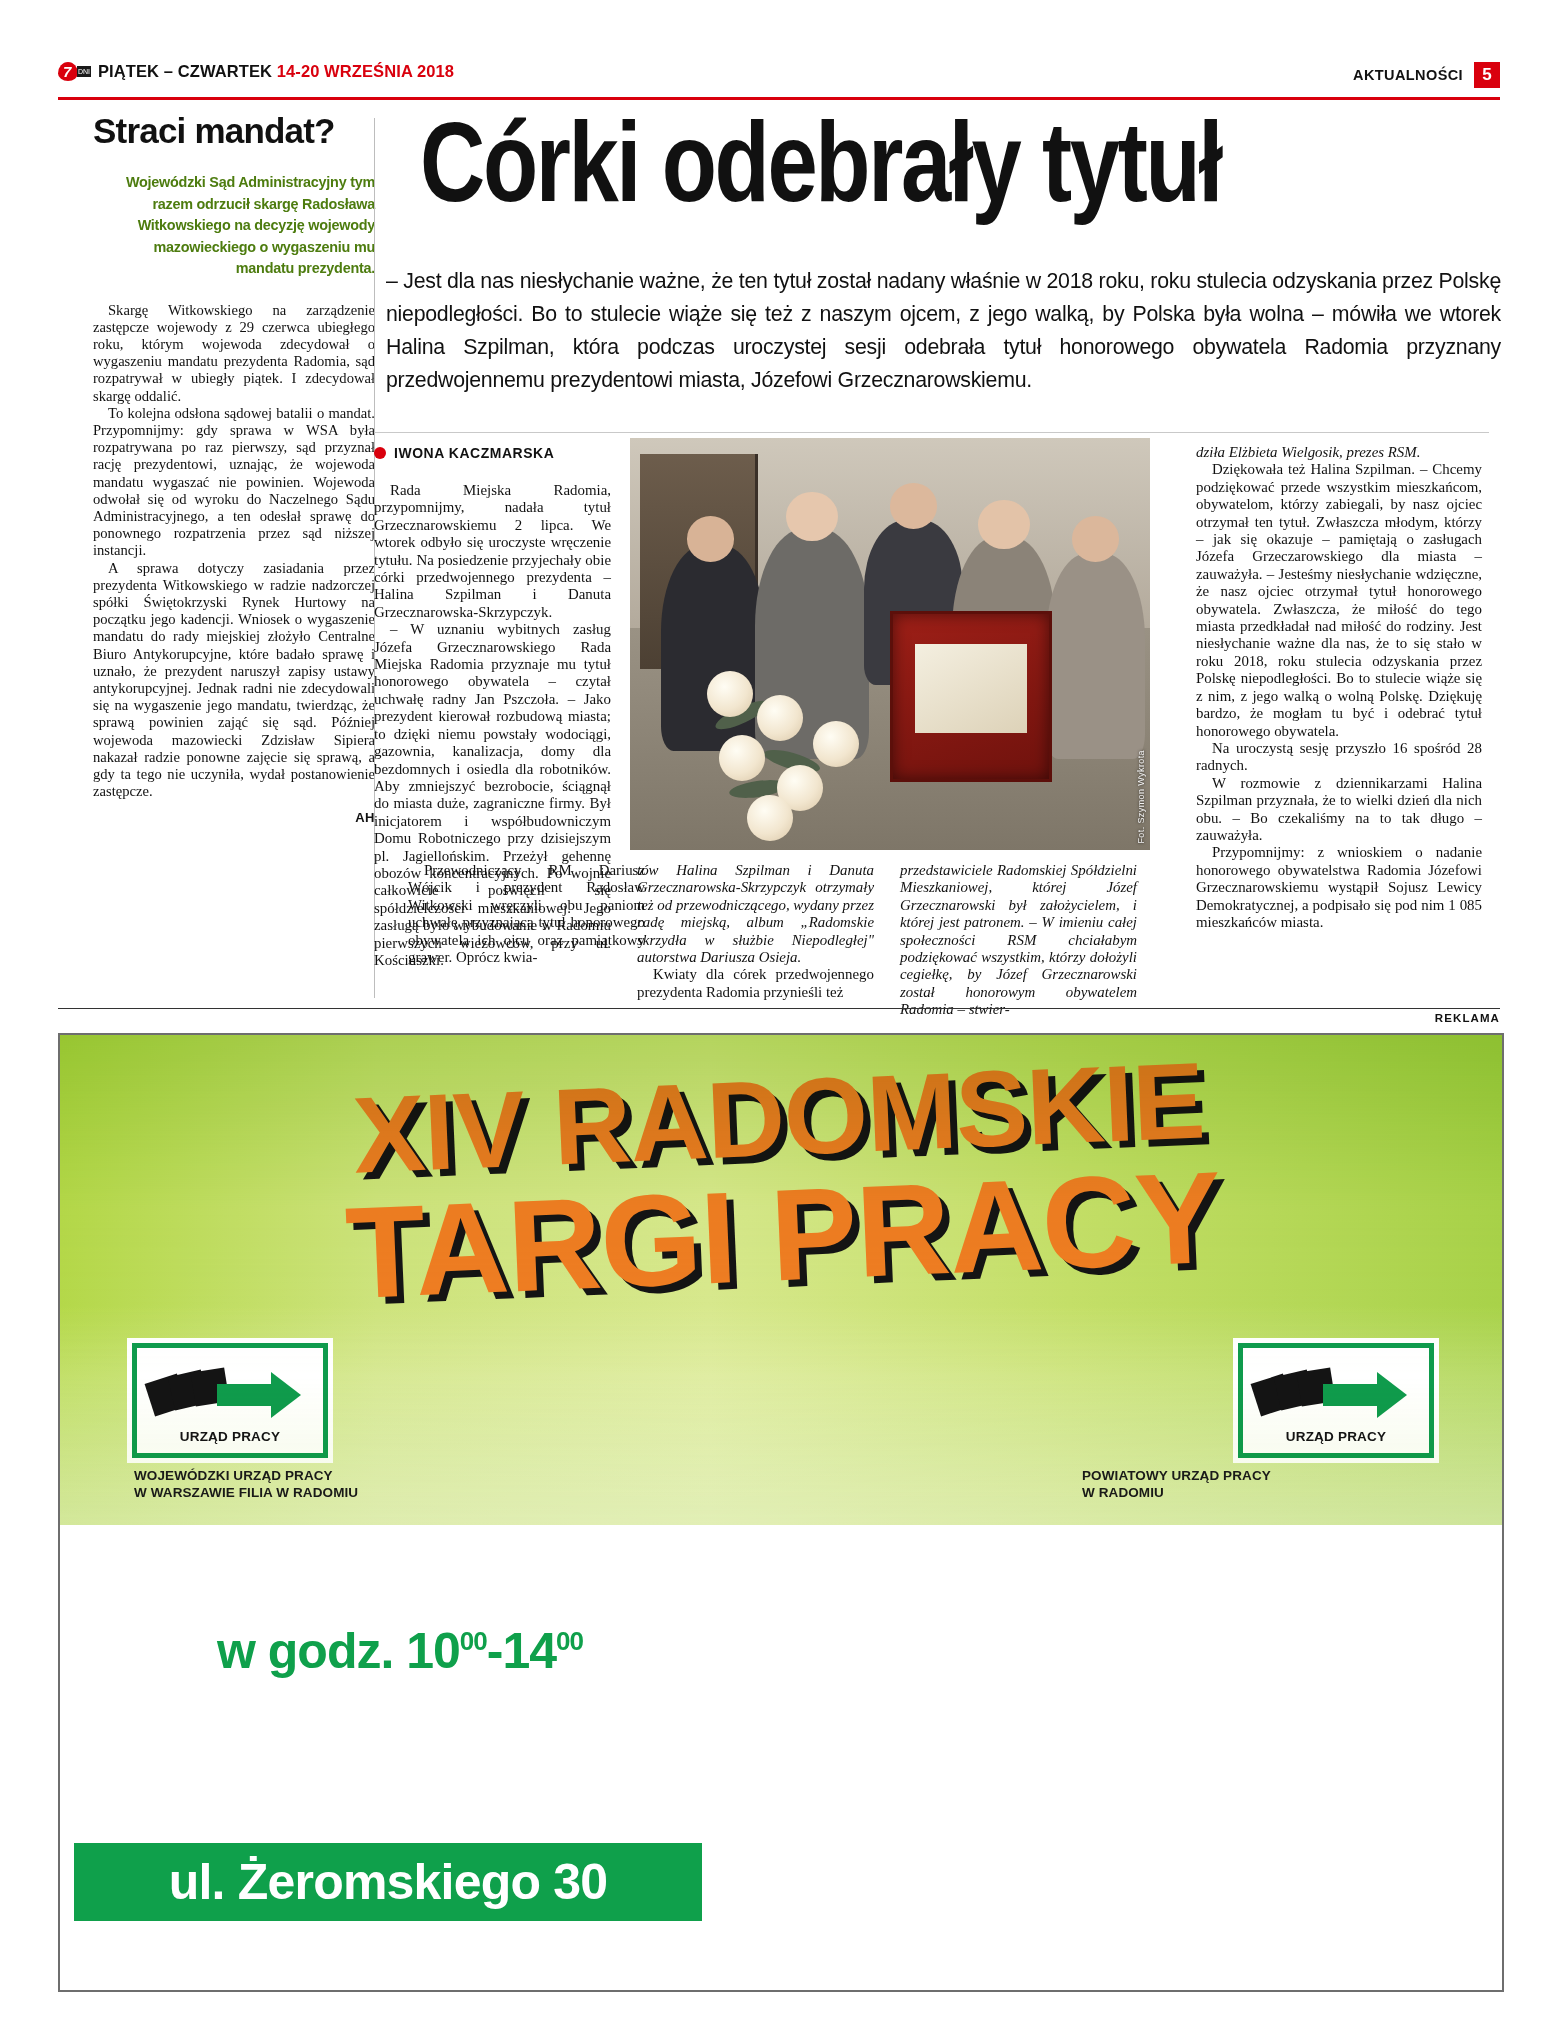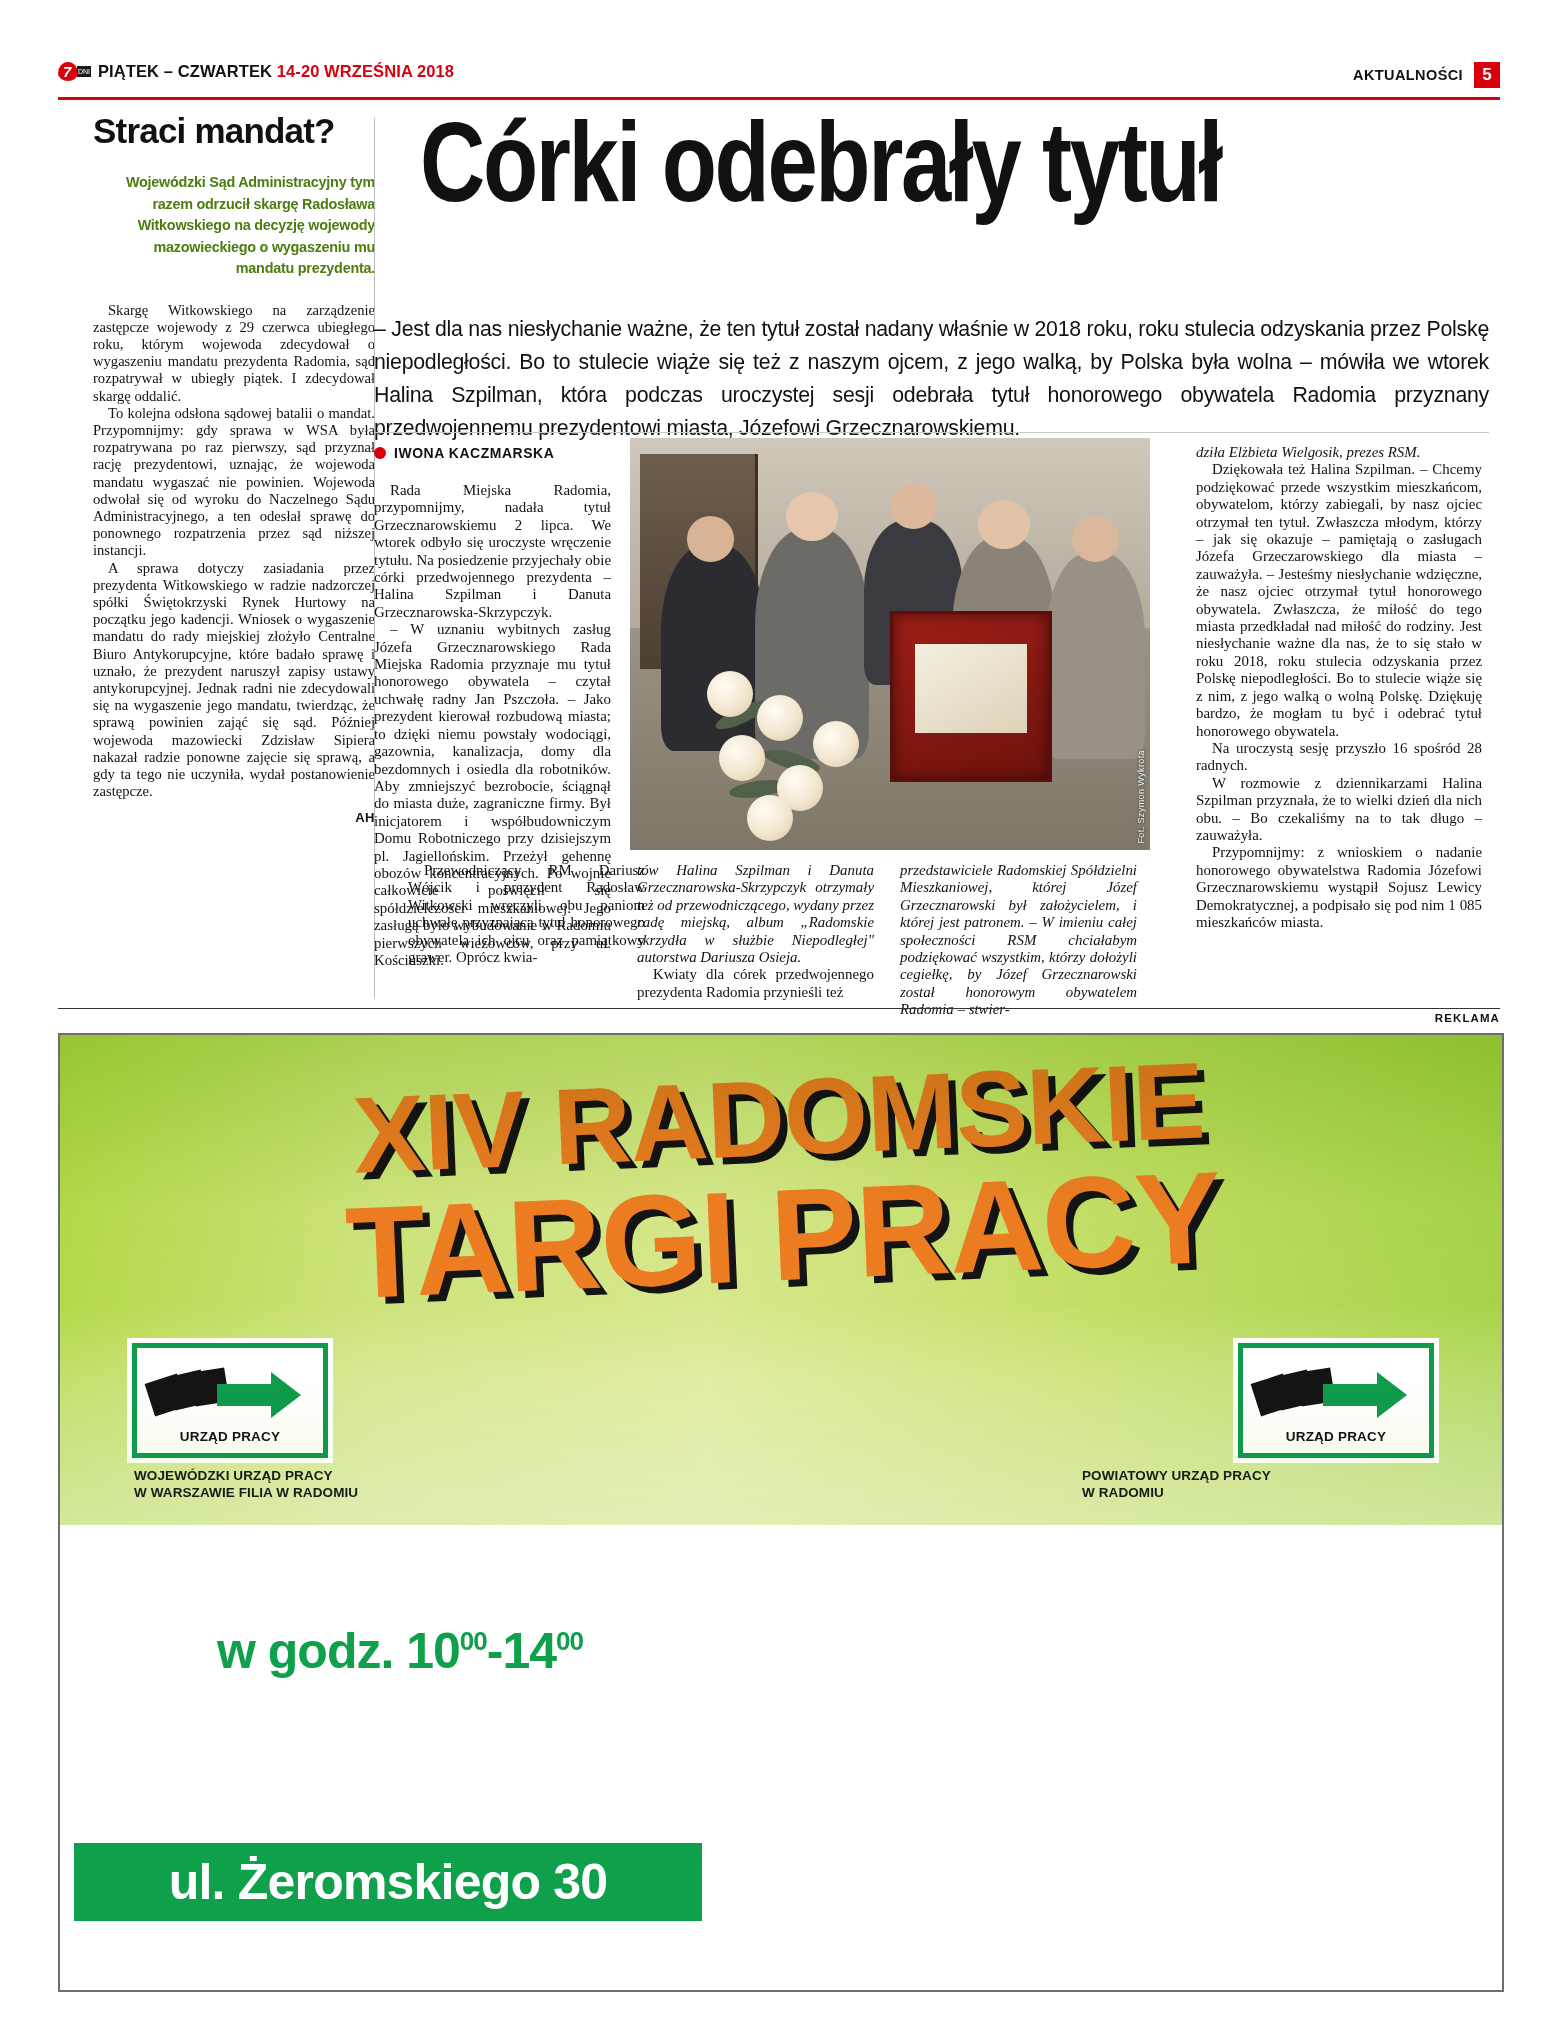--- a/index.html
+++ b/index.html
@@ -59,23 +59,23 @@
   
   .headline{
     position:absolute;left:420px;top:108px;width:1060px;
     font-family:"Liberation Sans",sans-serif;font-weight:bold;
     font-size:113px;line-height:108px;letter-spacing:-3px;color:#111;
     transform:scaleX(0.80);transform-origin:left top;white-space:nowrap;
   }
 
   
   .mainlead{
-    position:absolute;left:374px;top:265px;width:1115px;
+    position:absolute;left:386px;top:265px;width:1115px;
     font-family:"Liberation Sans",sans-serif;font-size:21.3px;line-height:33px;
-    color:#111;text-align:justify;letter-spacing:-0.25px;margin-top:48px;
+    color:#111;text-align:justify;letter-spacing:-0.25px;
   }
   .lead-rule{position:absolute;left:374px;top:432px;width:1115px;height:1px;background:#c9c9c9;}
 
   
   .byline{
     position:absolute;left:374px;top:444px;display:flex;align-items:center;gap:8px;
   }
   .byline .dot{width:12px;height:12px;border-radius:50%;background:#d9000d;}
   .byline .nm{font-family:"Liberation Sans",sans-serif;font-weight:bold;font-size:15px;
     letter-spacing:0.6px;color:#111;transform:scaleX(0.93);transform-origin:left center;}

